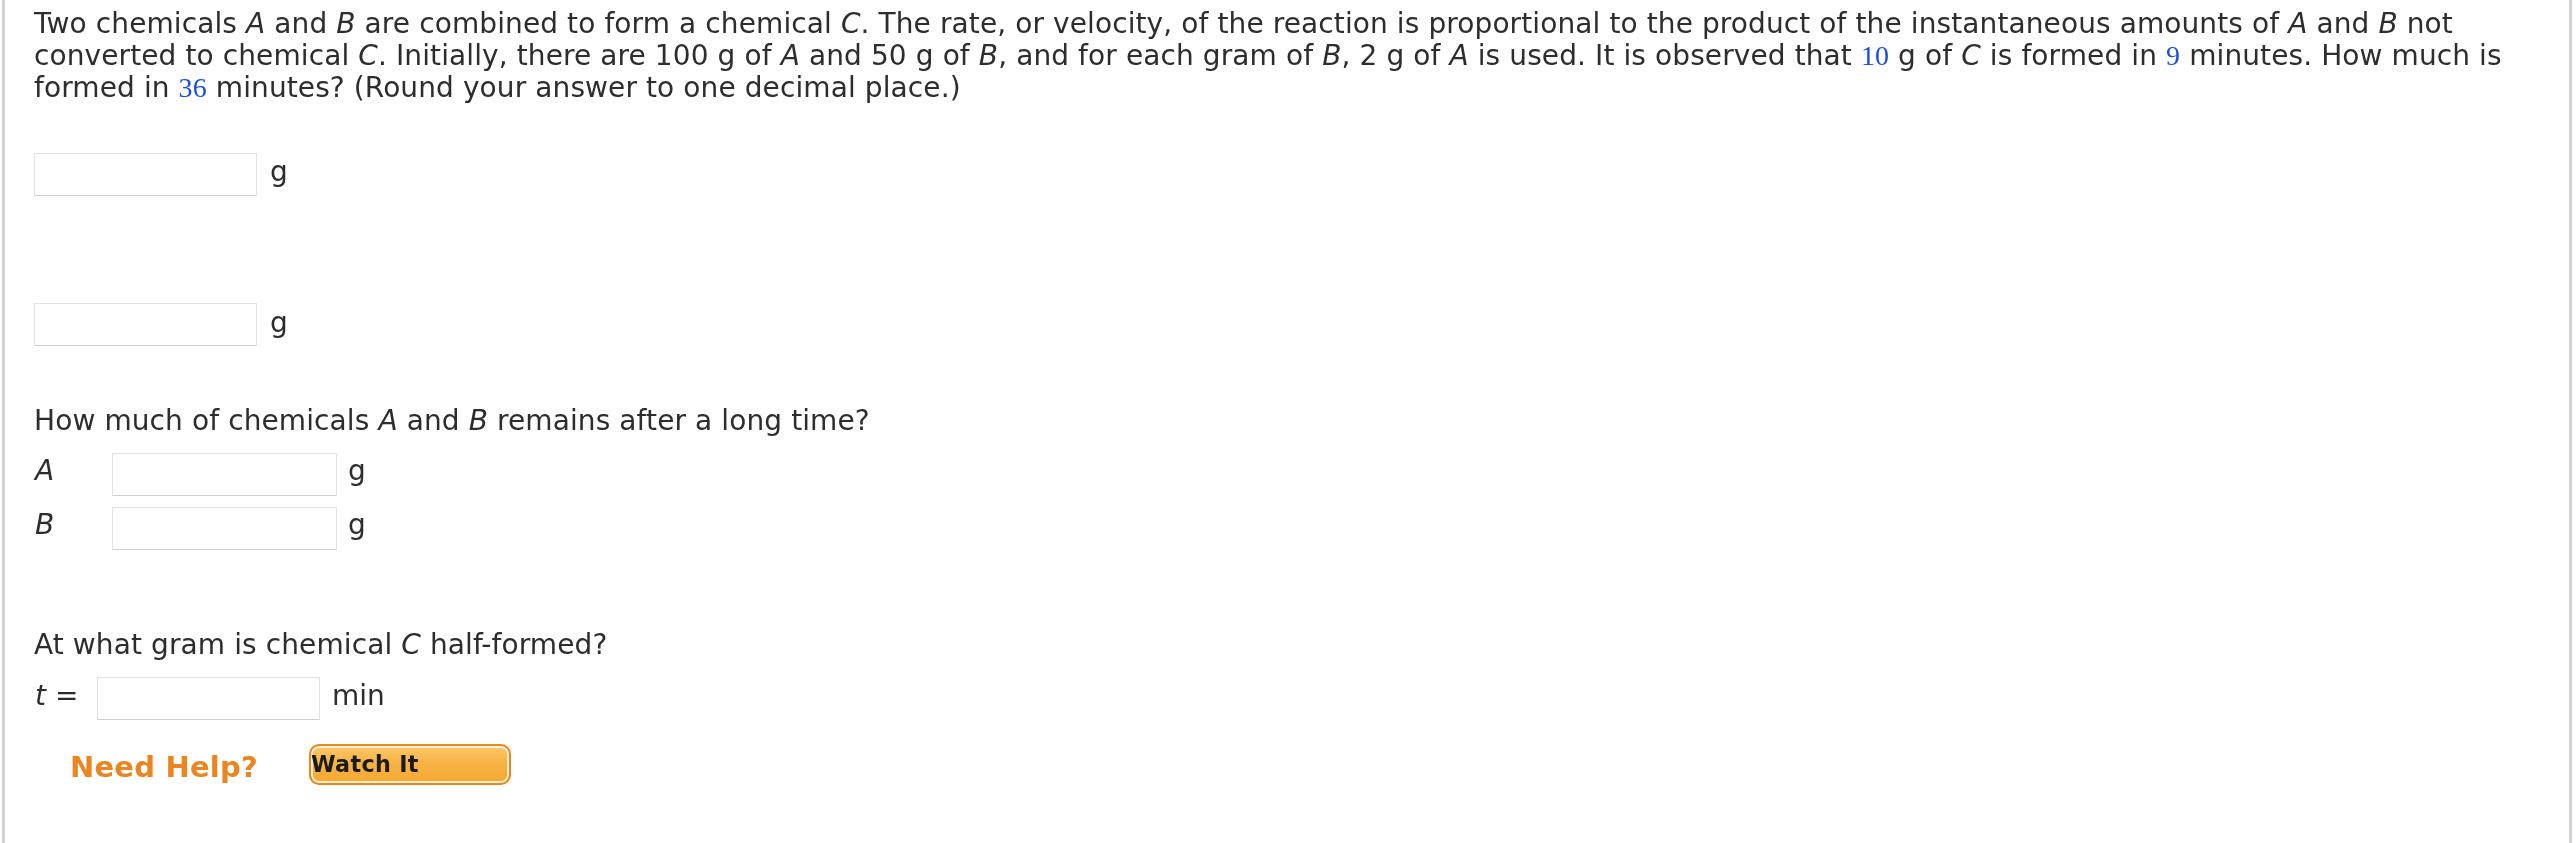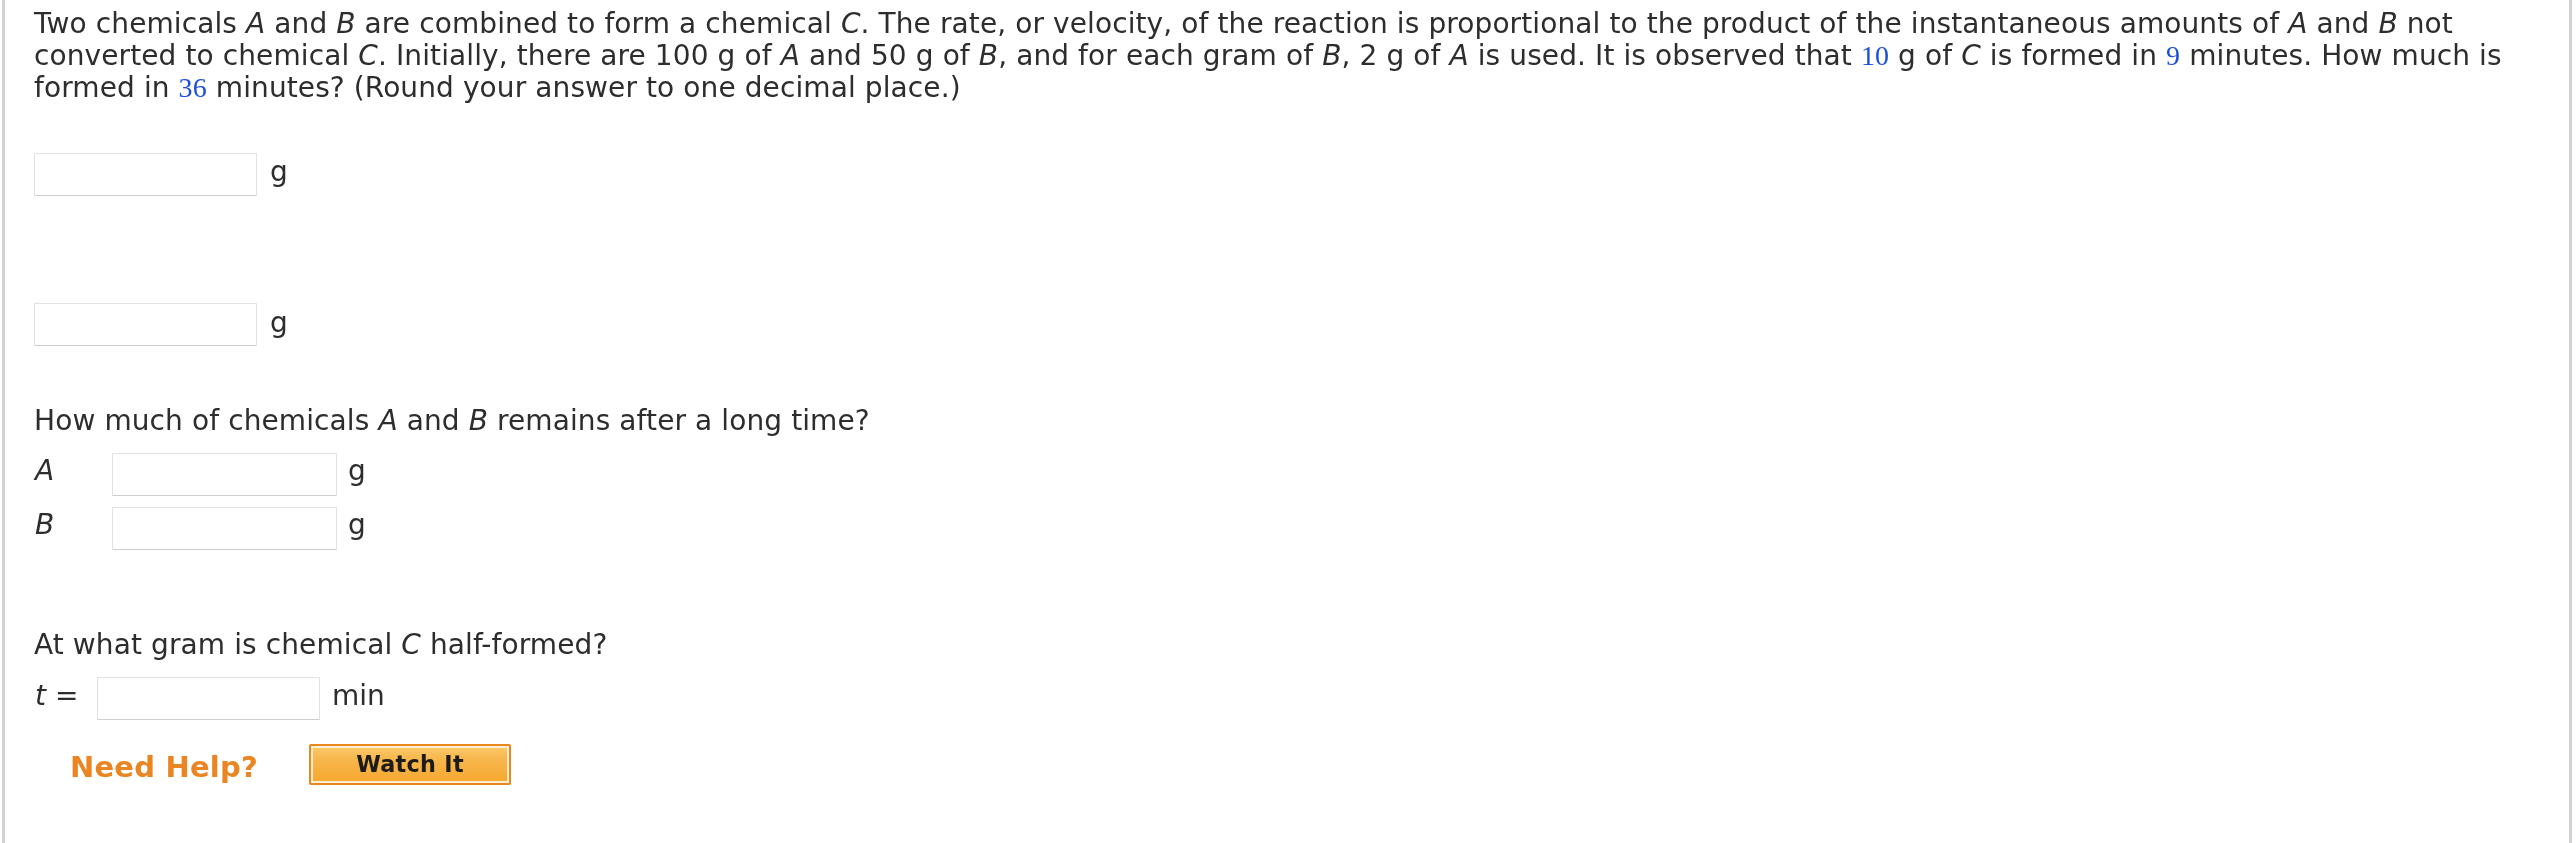--- a/index.html
+++ b/index.html
@@ -97,28 +97,27 @@
 
   .watch-btn {
     position: absolute;
     left: 309px;
     top: 744px;
     width: 202px;
     height: 41px;
     box-sizing: border-box;
     padding: 0;
     border: 2.9px solid #e8871d;
-    border-radius: 2px;
+    border-radius: 10px;
     background:
       linear-gradient(to bottom, #fbc96a 0%, #f7b549 40%, #f5a82f 100%);
     box-shadow: inset 0 0 0 1.9px #fdf0d8;
     cursor: pointer;
     display: flex;
     align-items: center;
-    justify-content: center;
   }
   .watch-btn .btn-label {
     font-family: "DejaVu Sans", "Liberation Sans", sans-serif;
     font-size: 22.3px;
     font-weight: bold;
     color: #1b1b1b;
     letter-spacing: 0.3px;
     line-height: 1;
   }
 </style>

